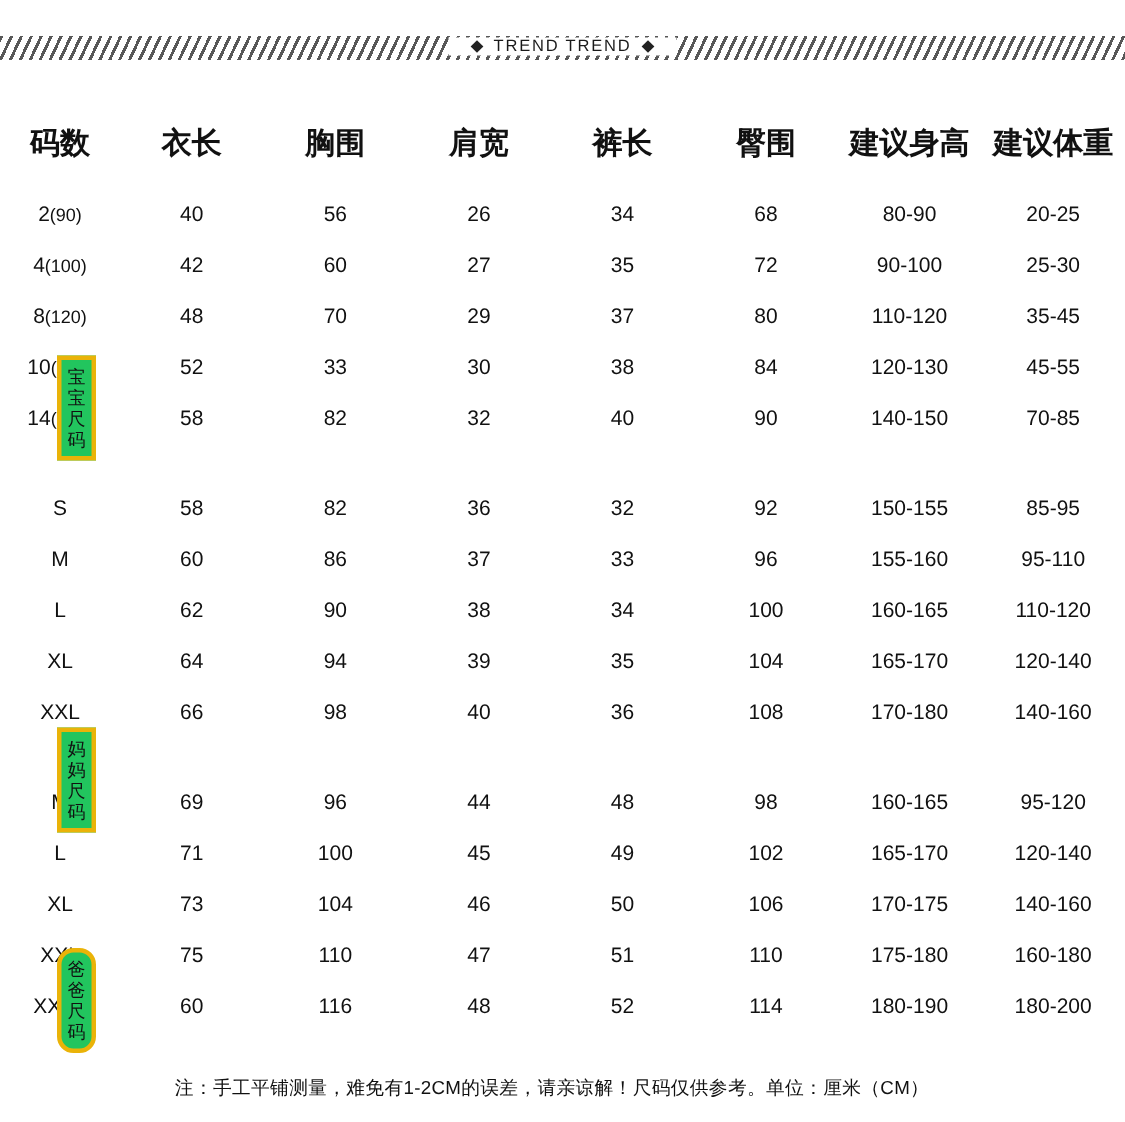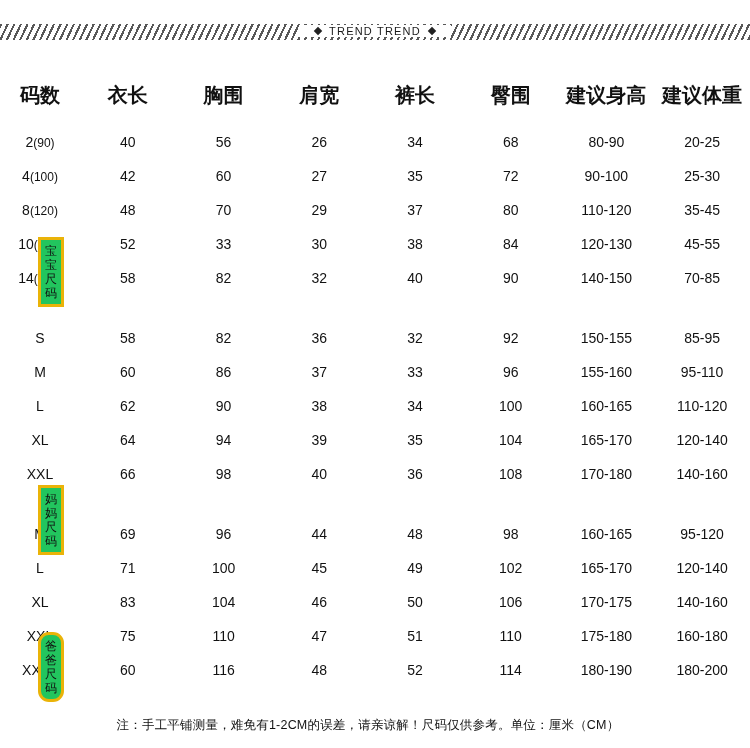--- a/index.html
+++ b/index.html
@@ -280,21 +280,21 @@
             <td>71</td>
             <td>100</td>
             <td>45</td>
             <td>49</td>
             <td>102</td>
             <td>165-170</td>
             <td>120-140</td>
           </tr>
           <tr>
             <td class="code-cell">XL</td>
-            <td>83</td>
+            <td>73</td>
             <td>104</td>
             <td>46</td>
             <td>50</td>
             <td>106</td>
             <td>170-175</td>
             <td>140-160</td>
           </tr>
           <tr>
             <td class="code-cell">XXL</td>
             <td>75</td>

